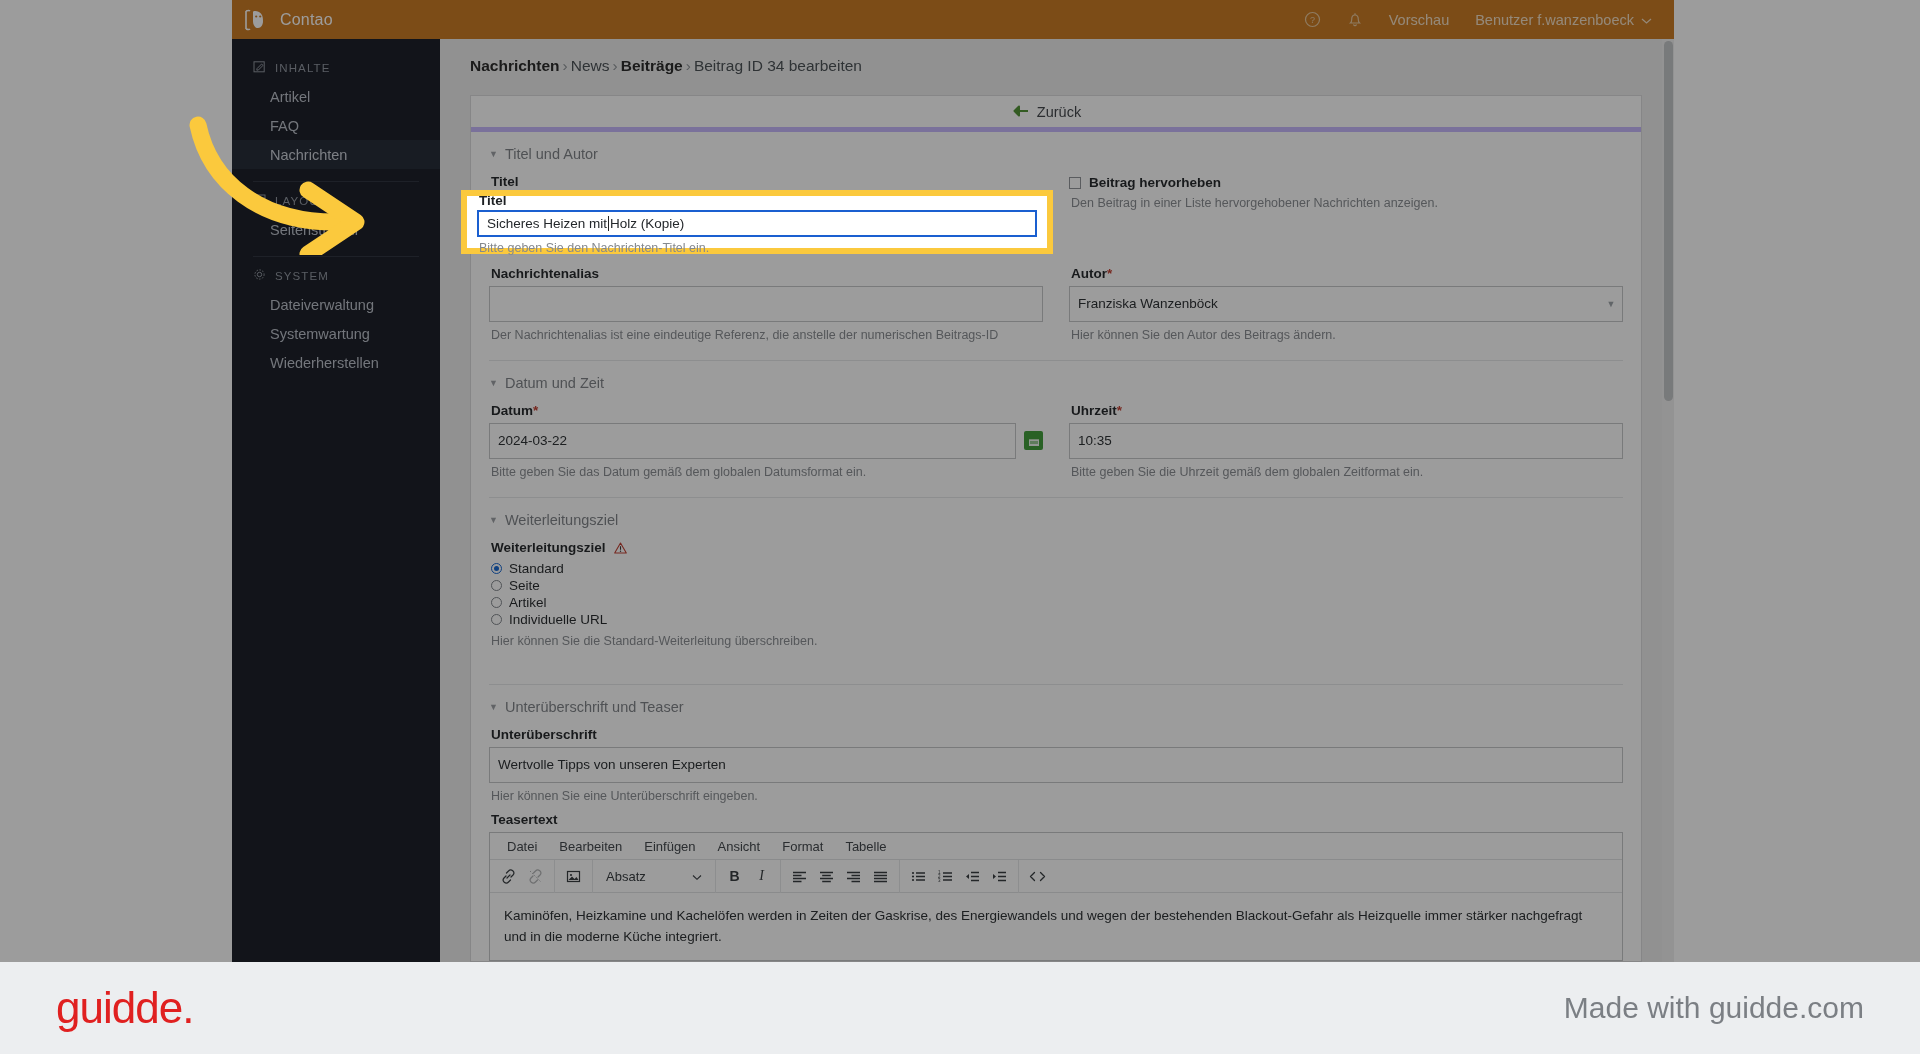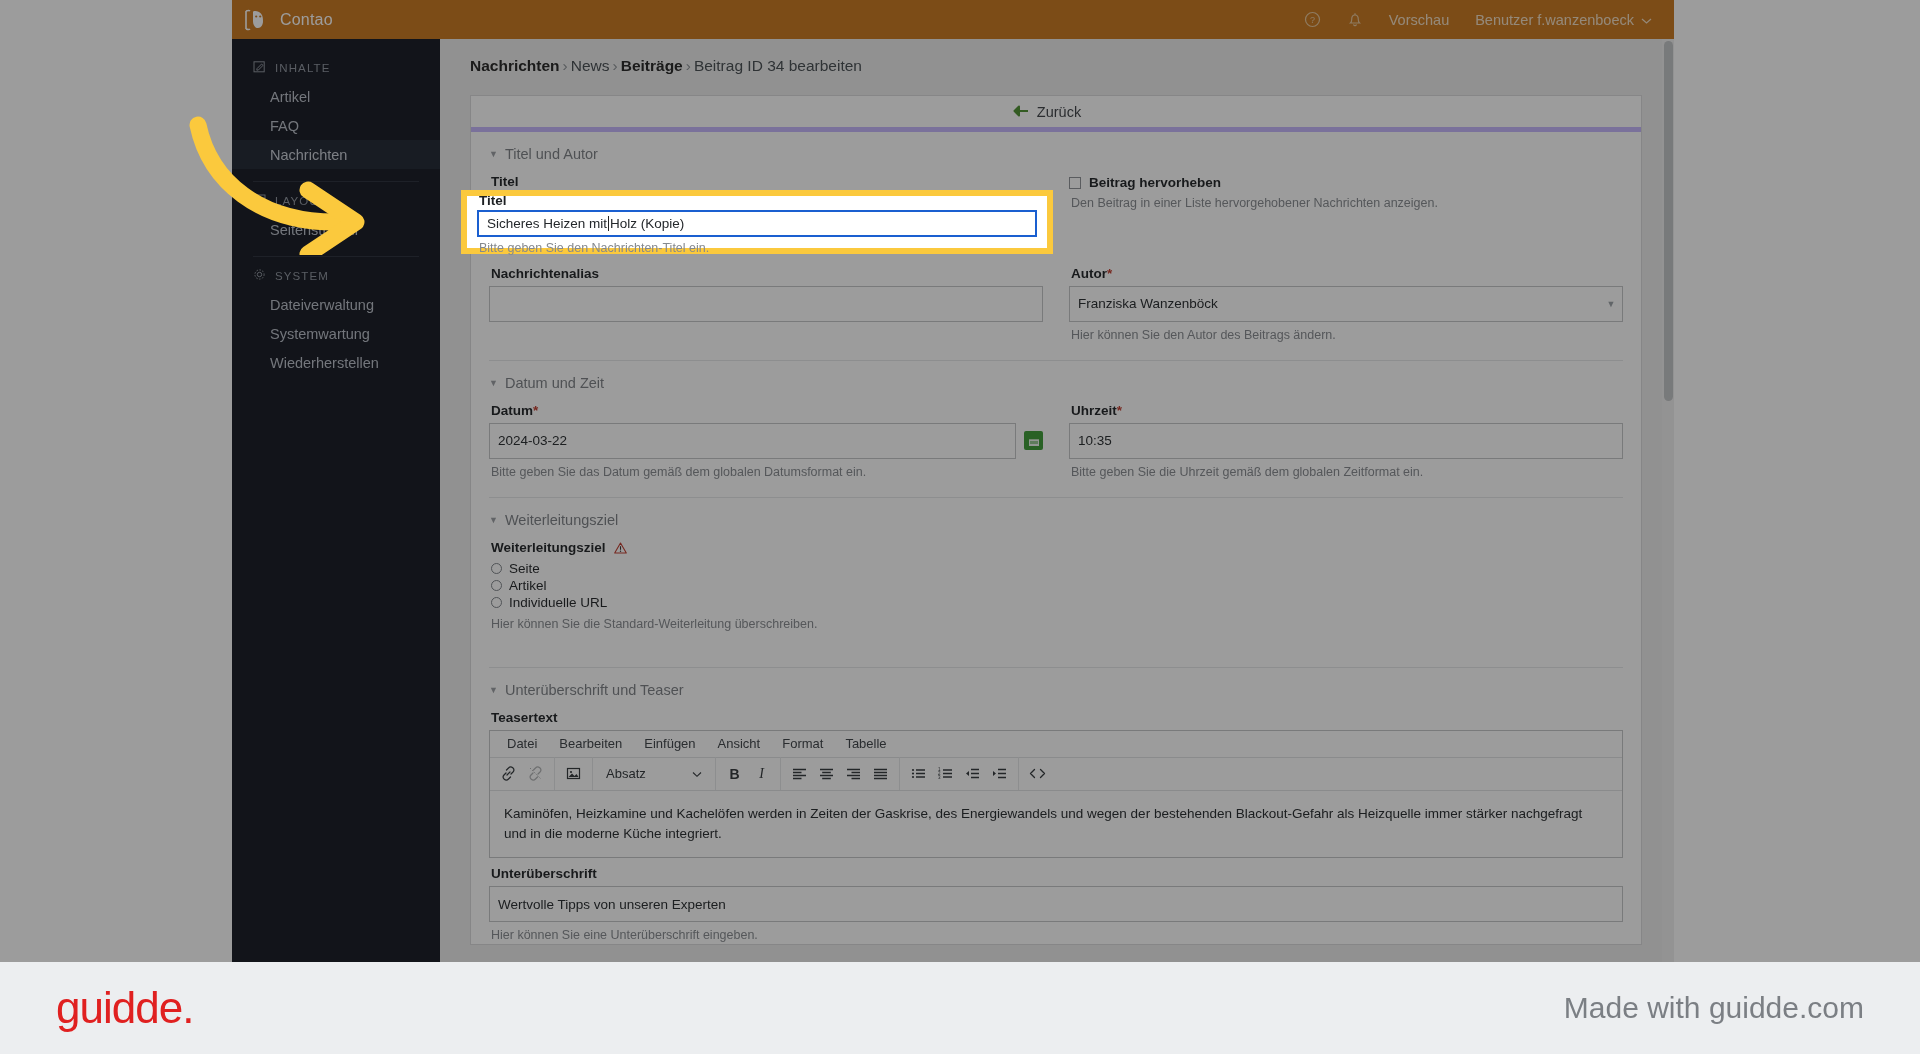--- a/index.html
+++ b/index.html
@@ -320,24 +320,25 @@
             </div>
             <div class="col">
               <div class="chk-row">
                 <span class="chkbox"></span>
                 <span class="chk-label">Beitrag hervorheben</span>
               </div>
               <div class="hint">Den Beitrag in einer Liste hervorgehobener Nachrichten anzeigen.</div>
             </div>
           </div>
 
-          <div class="row" style="margin-top:6px;">
+          <div class="row" style="margin-top:6px;align-items:flex-end;">
             <div class="col">
               <div class="flabel">Nachrichtenalias</div>
               <div class="field"></div>
+              <div class="hint">Der Nachrichtenalias ist eine eindeutige Referenz, die anstelle der numerischen Beitrags-ID</div>
             </div>
             <div class="col">
               <div class="flabel">
                 <span>Autor</span><span class="req">*</span>
               </div>
               <div class="field sel">
                 <span class="selval">Franziska Wanzenböck</span>
                 <span class="arrow">▼</span>
               </div>
               <div class="hint">Hier können Sie den Autor des Beitrags ändern.</div>
@@ -390,20 +391,24 @@
                 <span>Weiterleitungsziel</span>
                 <span class="warn-tri">
                   <svg width="13" height="12" viewBox="0 0 13 12">
                     <path d="M6.5,1 L12.3,11 L0.7,11 Z" fill="#ffffff" stroke="#c0392b" stroke-width="1.1" stroke-linejoin="round"></path>
                     <path d="M6.5,4.2 L6.5,7.8" stroke="#333" stroke-width="1.1"></path>
                     <circle cx="6.5" cy="9.3" r=".7" fill="#333"></circle>
                   </svg>
                 </span>
               </div>
               <div class="radio-row">
+                <span class="radio on"></span>
+                <span class="radio-label">Standard</span>
+              </div>
+              <div class="radio-row">
                 <span class="radio"></span>
                 <span class="radio-label">Seite</span>
               </div>
               <div class="radio-row">
                 <span class="radio"></span>
                 <span class="radio-label">Artikel</span>
               </div>
               <div class="radio-row">
                 <span class="radio"></span>
                 <span class="radio-label">Individuelle URL</span>
@@ -411,20 +416,26 @@
               <div class="hint">Hier können Sie die Standard-Weiterleitung überschreiben.</div>
             </div>
             <div class="col"></div>
           </div>
 
           <div class="divider" style="margin-top:34px;"></div>
 
           <div class="legend">
             <span class="caret">▼</span>
             <span>Unterüberschrift und Teaser</span>
+          </div>
+
+          <div style="padding:0 18px;">
+            <div class="flabel">Unterüberschrift</div>
+            <div class="field">Wertvolle Tipps von unseren Experten</div>
+            <div class="hint">Hier können Sie eine Unterüberschrift eingeben.</div>
           </div>
 
           <div style="padding:0 18px;">
             <div class="flabel">Teasertext</div>
             <div class="editor">
 
               <div class="ed-menubar">
                 <span class="ed-menu">Datei</span>
                 <span class="ed-menu">Bearbeiten</span>
                 <span class="ed-menu">Einfügen</span>
@@ -532,26 +543,20 @@
                   <span class="tbtn">
                     <svg width="17" height="13" viewBox="0 0 17 13">
                       <path d="M5.5,2.5 L1.5,6.5 L5.5,10.5 M11.5,2.5 L15.5,6.5 L11.5,10.5" fill="none" stroke="currentColor" stroke-width="1.3" stroke-linecap="round" stroke-linejoin="round"></path>
                     </svg>
                   </span>
                 </div>
               </div>
 
               <div class="ed-body">Kaminöfen, Heizkamine und Kachelöfen werden in Zeiten der Gaskrise, des Energiewandels und wegen der bestehenden Blackout-Gefahr als Heizquelle immer stärker nachgefragt und in die moderne Küche integriert.</div>
             </div>
-          </div>
-
-          <div style="padding:0 18px;">
-            <div class="flabel">Unterüberschrift</div>
-            <div class="field">Wertvolle Tipps von unseren Experten</div>
-            <div class="hint">Hier können Sie eine Unterüberschrift eingeben.</div>
           </div>
 
         </div>
       </div>
 
       <div class="scrollbar">
         <div class="scrollthumb"></div>
       </div>
     </div>
   </div>

